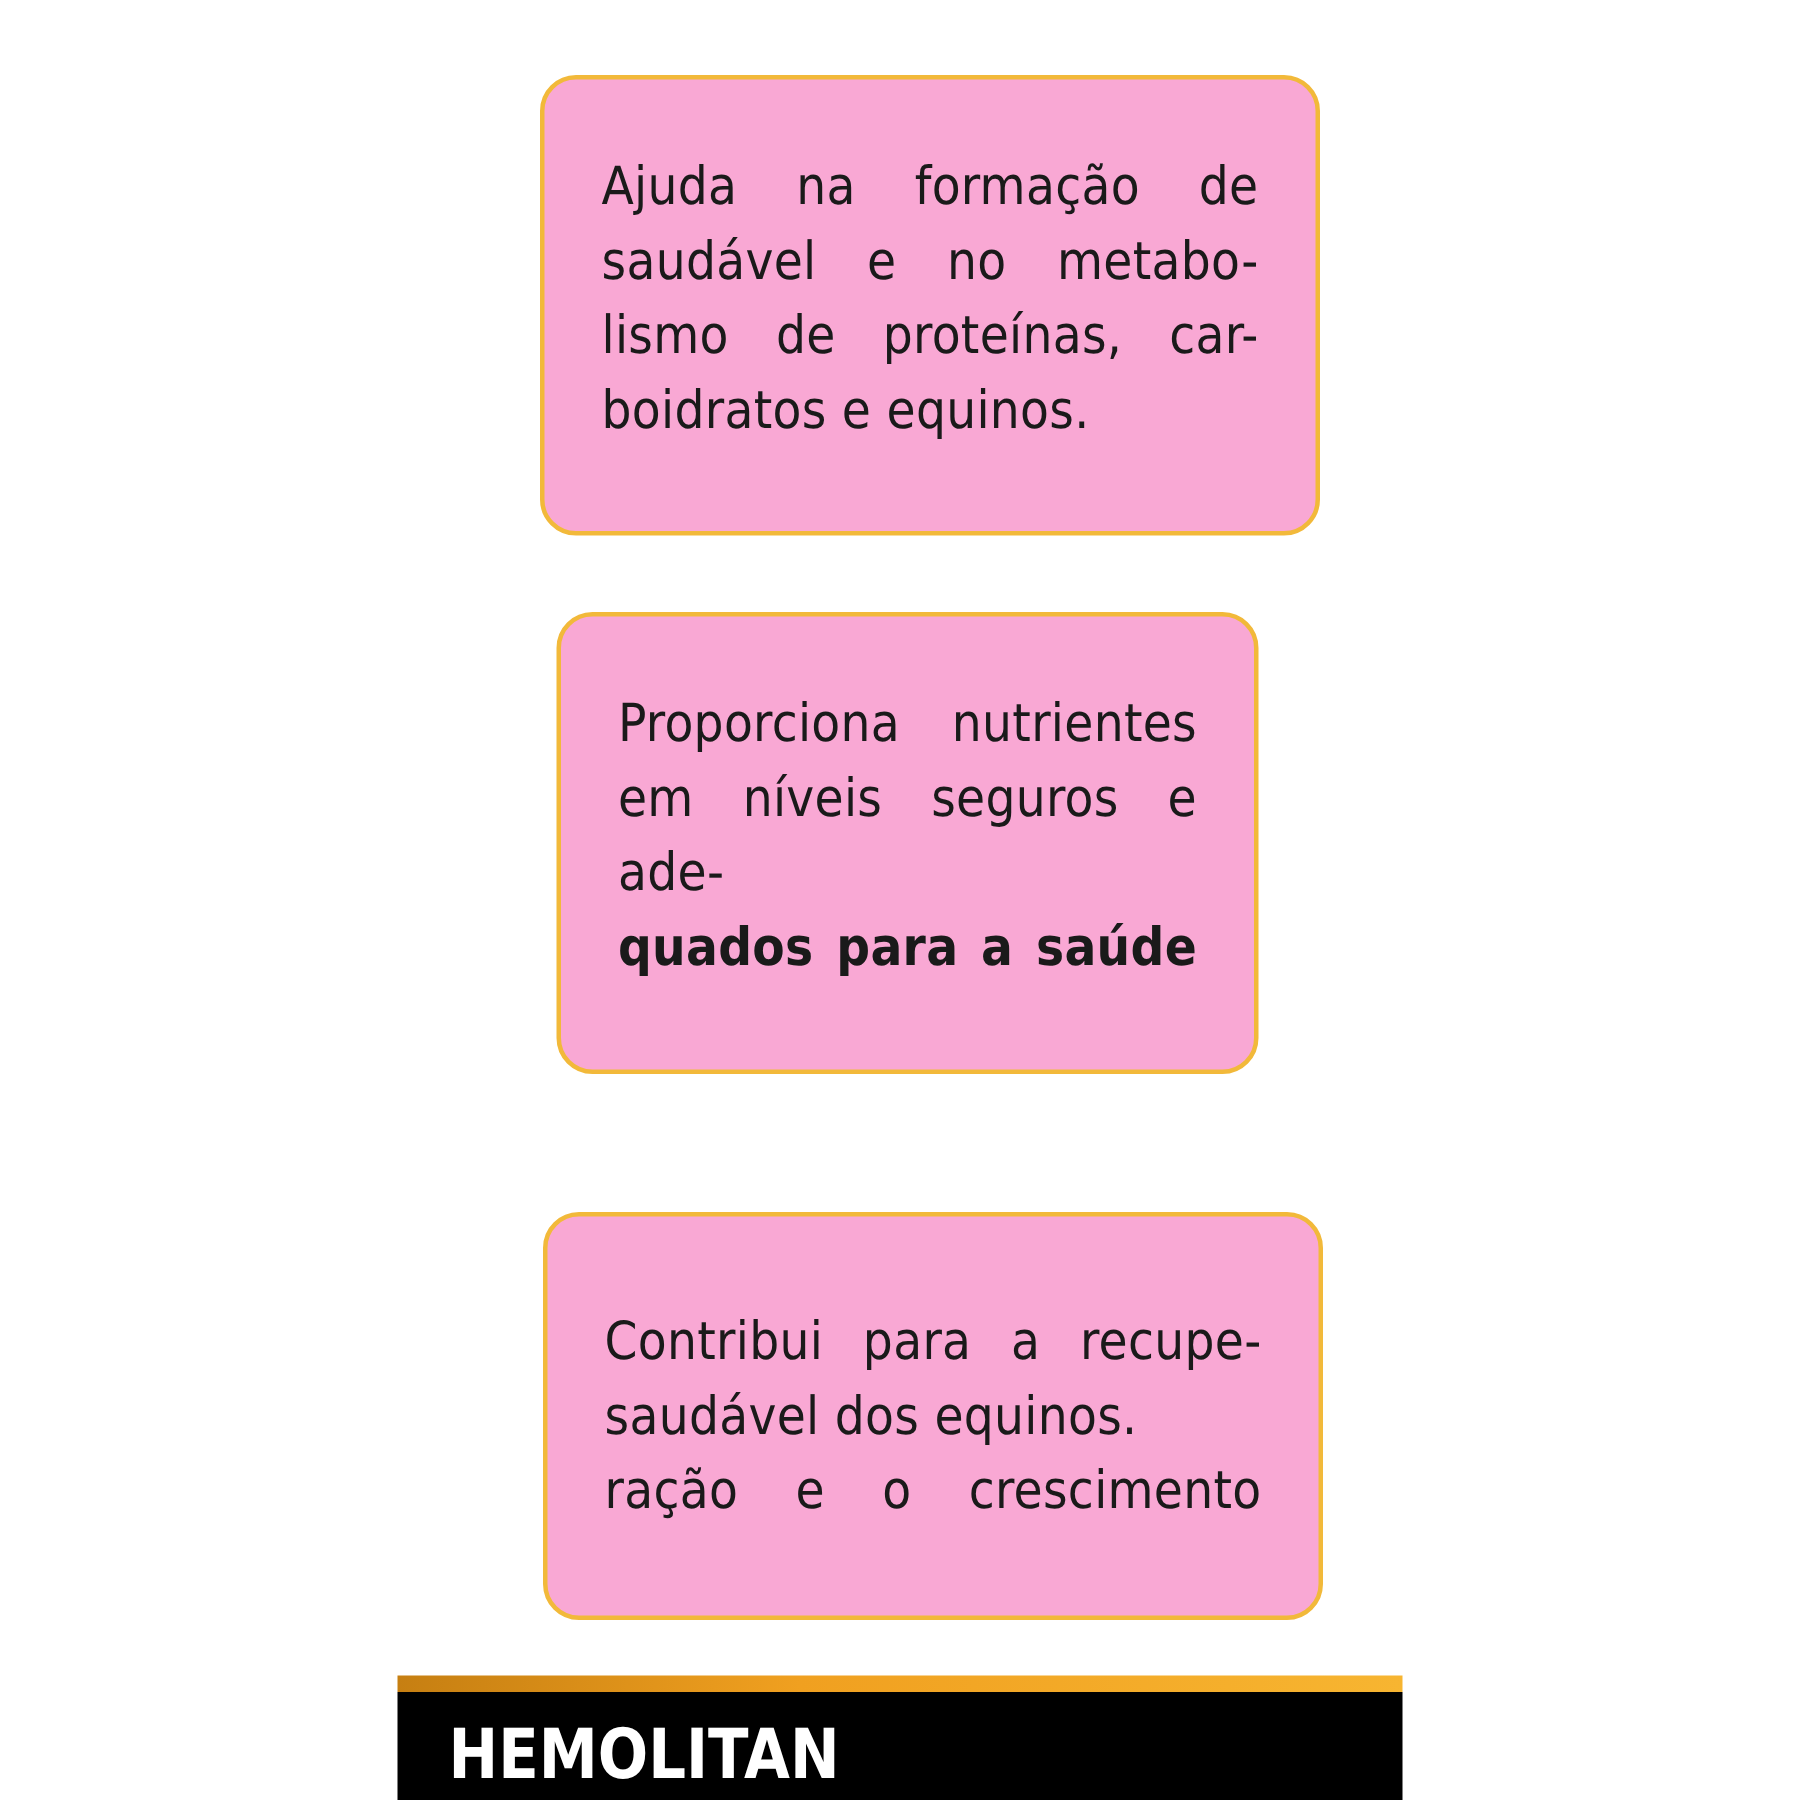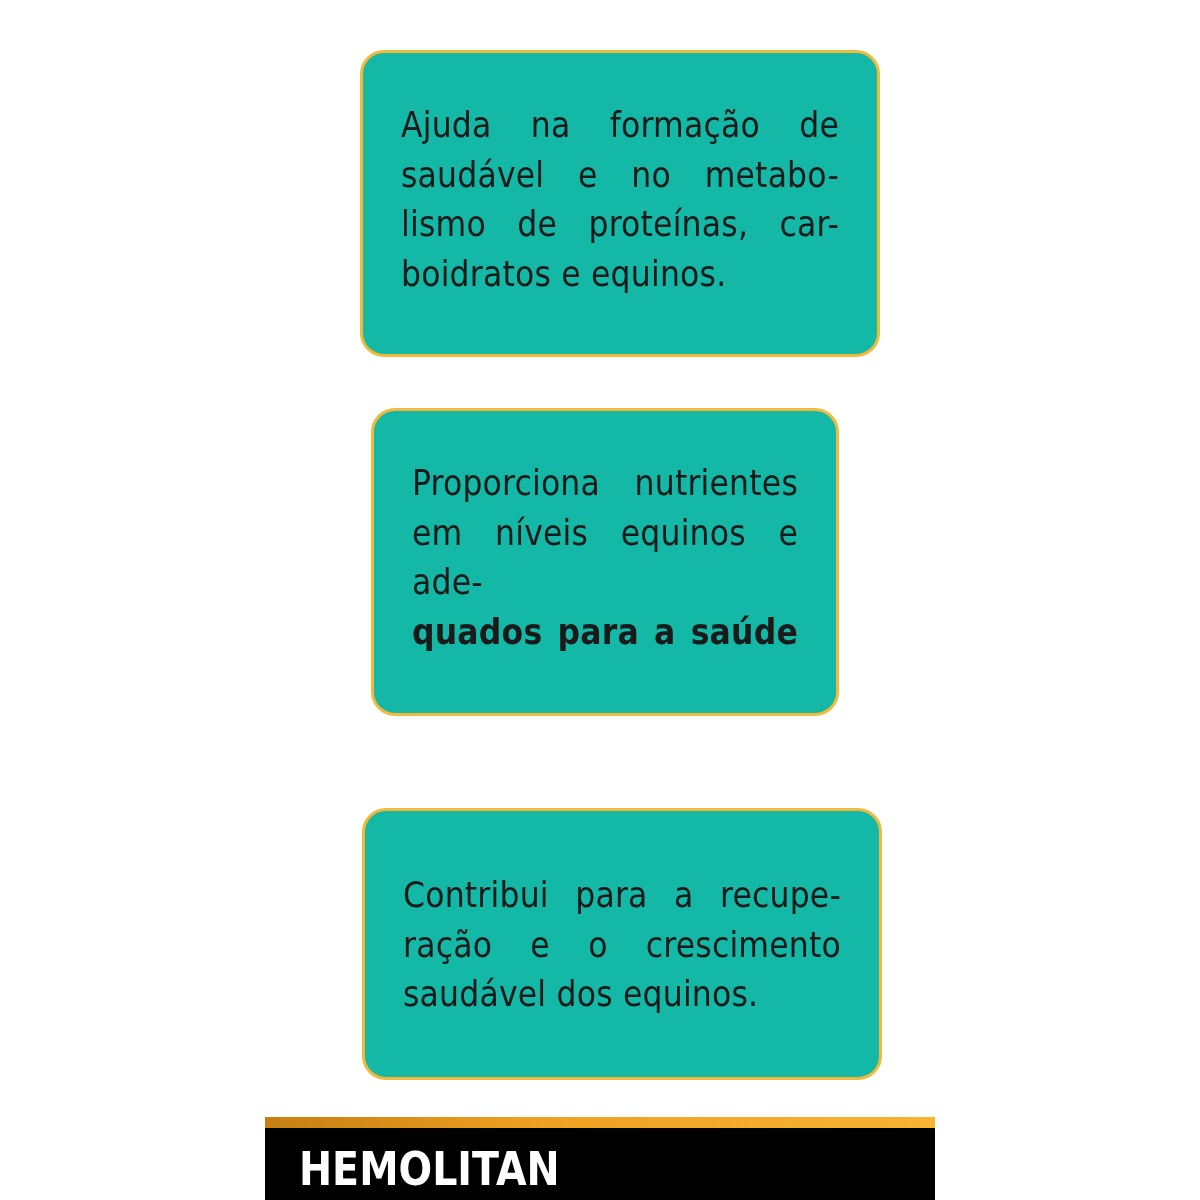--- a/index.html
+++ b/index.html
@@ -1,17 +1,17 @@
 <!DOCTYPE html>
 <html><head>
 <meta charset="utf-8">
 <style>
   html, body { margin:0; padding:0; }
   body { width:1200px; height:1200px; background:#ffffff; position:relative; overflow:hidden; font-family:"DejaVu Sans", sans-serif; }
-  .card { position:absolute; box-sizing:border-box; background:#14b8a6; border:3px solid #f2b93a; border-radius:24px; }
+  .card { position:absolute; box-sizing:border-box; background:#f9a8d4; border:3px solid #f2b93a; border-radius:24px; }
   .card-text { position:absolute; left:38px; right:38px; font-size:35px; line-height:49.5px; color:#1a1a1a; text-align:justify; letter-spacing:0.2px; font-family:"DejaVu Sans Condensed","DejaVu Sans", sans-serif; font-stretch:condensed; }
   .banner { position:absolute; left:265px; top:1117px; width:670px; height:83px; }
   .banner-stripe { position:absolute; left:0; top:0; width:100%; height:11px; background:linear-gradient(90deg,#c67f12 0%,#f0a020 40%,#f7b531 100%); }
   .banner-red { position:absolute; left:0; top:11px; width:100%; height:72px; background:#000000; }
   .banner-title { position:absolute; left:34px; top:14px; font-family:"DejaVu Sans", sans-serif; font-weight:bold; font-size:46px; color:#ffffff; letter-spacing:0px; transform:scaleX(0.86); transform-origin:left top; }
 </style>
 </head>
 <body>
 
 <div class="card" style="left:360px;top:50px;width:520px;height:307px;">
@@ -19,30 +19,30 @@
     <div style="text-align-last:justify;">Ajuda na formação de</div>
     <div style="text-align-last:justify;">saudável e no metabo-</div>
     <div style="text-align-last:justify;">lismo de proteínas, car-</div>
     <div>boidratos e equinos.</div>
   </div>
 </div>
 
 <div class="card" style="left:371px;top:408px;width:468px;height:308px;">
   <div class="card-text" style="top:48px;">
     <div style="text-align-last:justify;">Proporciona nutrientes</div>
-    <div style="text-align-last:justify;">em níveis equinos e ade-</div>
+    <div style="text-align-last:justify;">em níveis seguros e ade-</div>
     <div style="text-align-last:justify;font-weight:bold;">quados para a saúde</div>
   </div>
 </div>
 
 <div class="card" style="left:362px;top:766px;width:520px;height:272px;margin-top:42px;">
   <div class="card-text" style="top:60px;">
     <div style="text-align-last:justify;">Contribui para a recupe-</div>
+    <div>saudável dos equinos.</div>
     <div style="text-align-last:justify;">ração e o crescimento</div>
-    <div>saudável dos equinos.</div>
   </div>
 </div>
 
 <div class="banner">
   <div class="banner-stripe"></div>
   <div class="banner-red">
     <div class="banner-title">HEMOLITAN</div>
   </div>
 </div>
 

